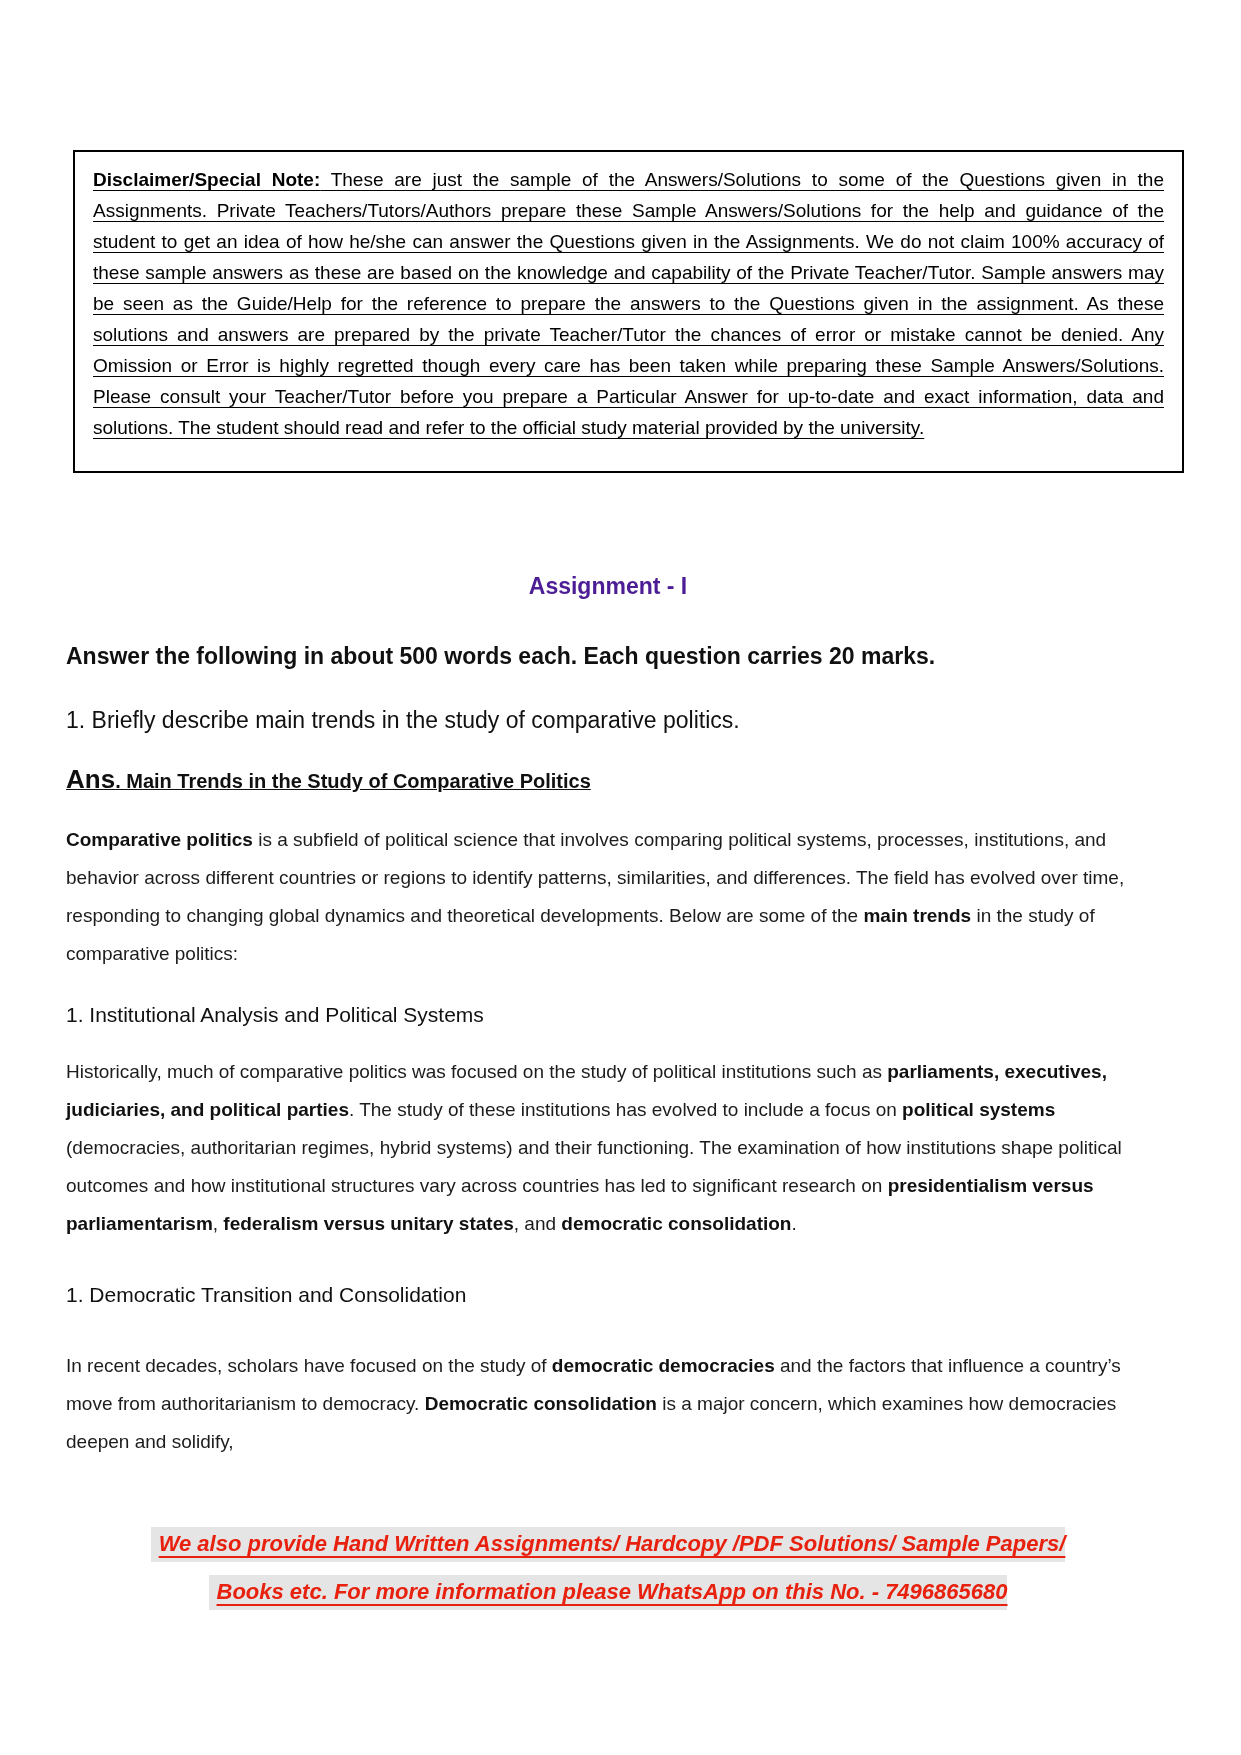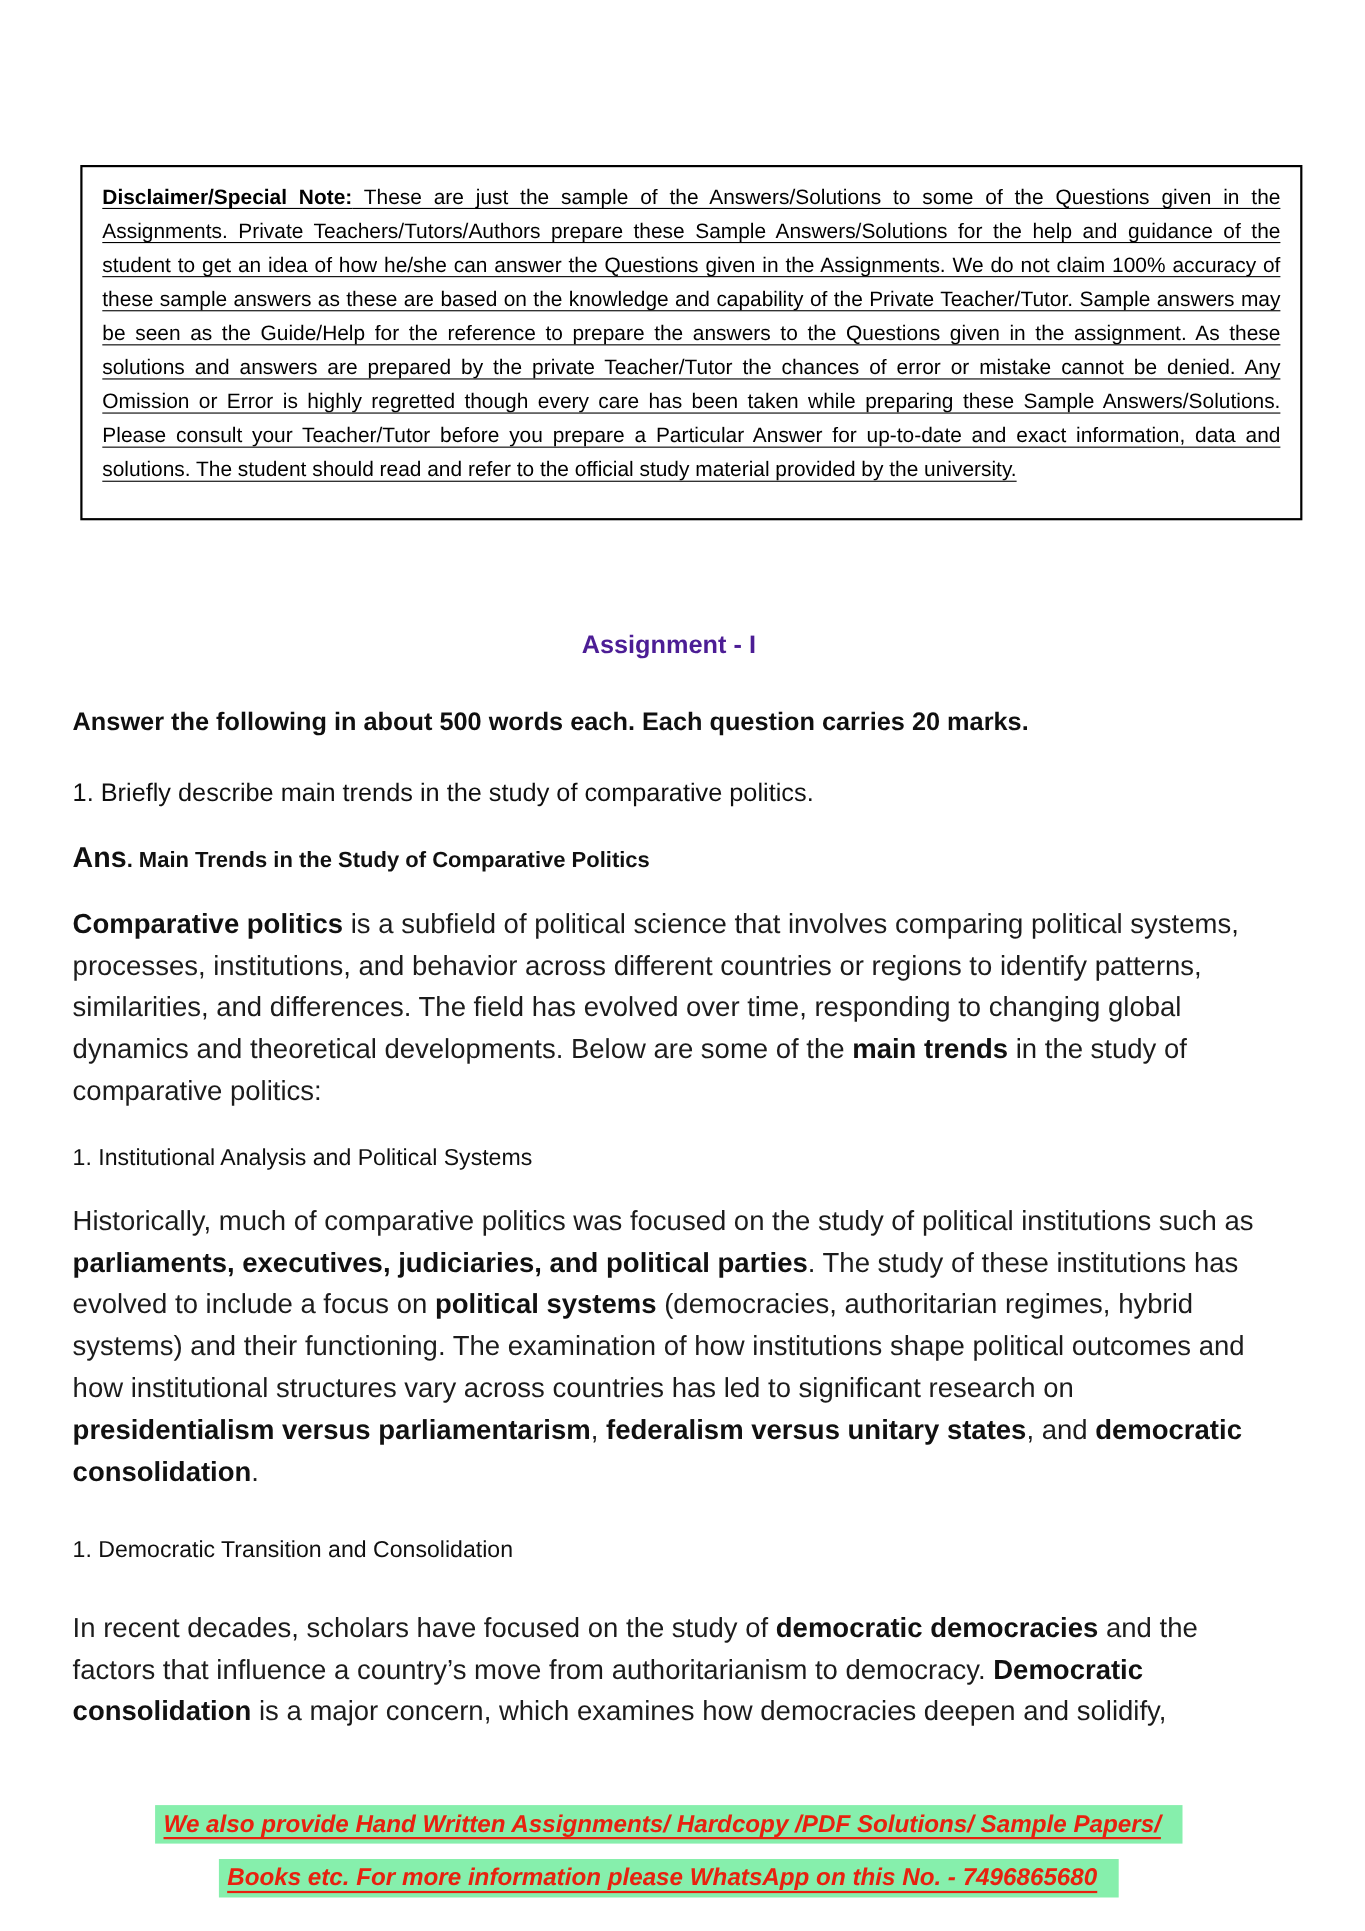--- a/index.html
+++ b/index.html
@@ -27,39 +27,39 @@
   
   .assignment-title {
     margin-top:100px; text-align:center;
     font-size:23px; font-weight:bold; color:#4c1d95;
   }
   .instruction {
     margin-top:34px; max-width:900px;
     font-size:23px; font-weight:bold; line-height:45px; color:#101010;
   }
   .question { margin-top:28px; font-size:23px; font-weight:normal; color:#101010; }
-  .answer-heading { margin-top:30px; color:#101010; }
+  .answer-heading { margin-top:30px; color:#101010;text-decoration:underline; }
   .ans-label { font-size:26px; font-weight:bold; }
   .ans-title { font-size:20px; font-weight:bold; }
 
   
-  .body-para { margin-top:26px; font-size:25px; line-height:38px; color:#1c1c1c; }
+  .body-para { margin-top:26px; font-size:19px; line-height:38px; color:#1c1c1c; }
   .body-para b { color:#111; }
   .section-heading { margin-top:30px; font-size:21px; font-weight:normal; color:#101010; }
   .section-heading.second { margin-top:40px; }
   .body-para.second { margin-top:40px; }
 
   
   .footer { margin-top:60px; text-align:center; line-height:46px; }
   .footer-line {
-    background:#86efac;
+    background:#e5e5e5;
     color:#e8210f;
     font-size:22px; font-weight:bold; font-style:italic;
     text-decoration:underline; text-decoration-thickness:2px; text-underline-offset:5px;
-    padding:4px 20px 6px 8px;
+    padding:4px 0 6px 8px;
     -webkit-box-decoration-break:clone; box-decoration-break:clone;
   }
 </style>
 </head>
 <body>
 
 <div class="page">
 
   <div class="disclaimer-box">
     <p class="disclaimer-text"><span class="u disclaimer-label">Disclaimer/Special Note:</span><span class="u"> These are just the sample of the Answers/Solutions to some of the Questions given in the Assignments. Private Teachers/Tutors/Authors prepare these Sample Answers/Solutions for the help and guidance of the student to get an idea of how he/she can answer the Questions given in the Assignments. We do not claim 100% accuracy of these sample answers as these are based on the knowledge and capability of the Private Teacher/Tutor. Sample answers may be seen as the Guide/Help for the reference to prepare the answers to the Questions given in the assignment. As these solutions and answers are prepared by the private Teacher/Tutor the chances of error or mistake cannot be denied. Any Omission or Error is highly regretted though every care has been taken while preparing these Sample Answers/Solutions. Please consult your Teacher/Tutor before you prepare a Particular Answer for up-to-date and exact information, data and solutions. The student should read and refer to the official study material provided by the university.</span></p>

